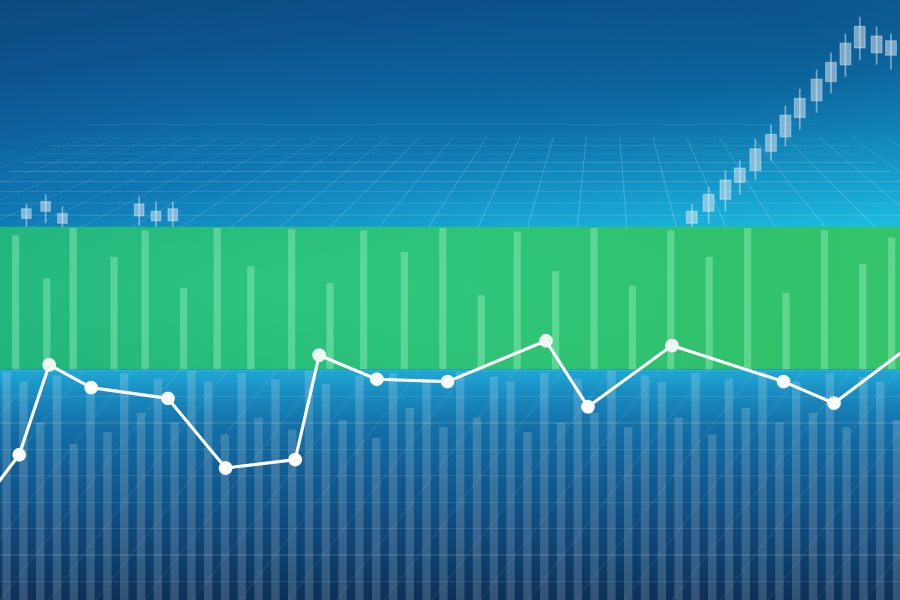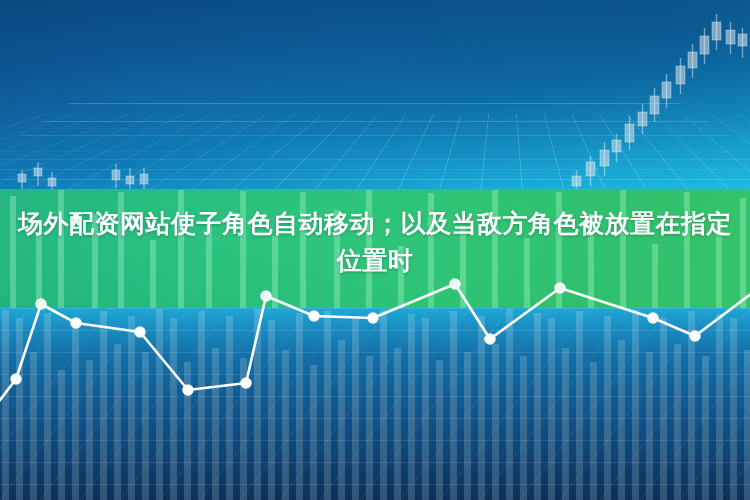--- a/index.html
+++ b/index.html
@@ -277,15 +277,14 @@
         <circle cx="314" cy="316" r="5.2" fill="#ffffff" stroke="rgba(255,255,255,.85)" stroke-width="1.2"></circle>
         <circle cx="373" cy="318" r="5.2" fill="#ffffff" stroke="rgba(255,255,255,.85)" stroke-width="1.2"></circle>
         <circle cx="455" cy="284" r="5.2" fill="#eafaf0" stroke="rgba(255,255,255,.85)" stroke-width="1.2"></circle>
         <circle cx="490" cy="339" r="5.2" fill="#ffffff" stroke="rgba(255,255,255,.85)" stroke-width="1.2"></circle>
         <circle cx="560" cy="288" r="5.2" fill="#eafaf0" stroke="rgba(255,255,255,.85)" stroke-width="1.2"></circle>
         <circle cx="653" cy="318" r="5.2" fill="#ffffff" stroke="rgba(255,255,255,.85)" stroke-width="1.2"></circle>
         <circle cx="695" cy="336" r="5.2" fill="#ffffff" stroke="rgba(255,255,255,.85)" stroke-width="1.2"></circle>
       </g>
   </svg>
 
-  <div class="headline">场外配资网站使子角色自动移动；以及当敌方角色被放置在指定位置时</div>
 
 </div>
 
 </body></html>

